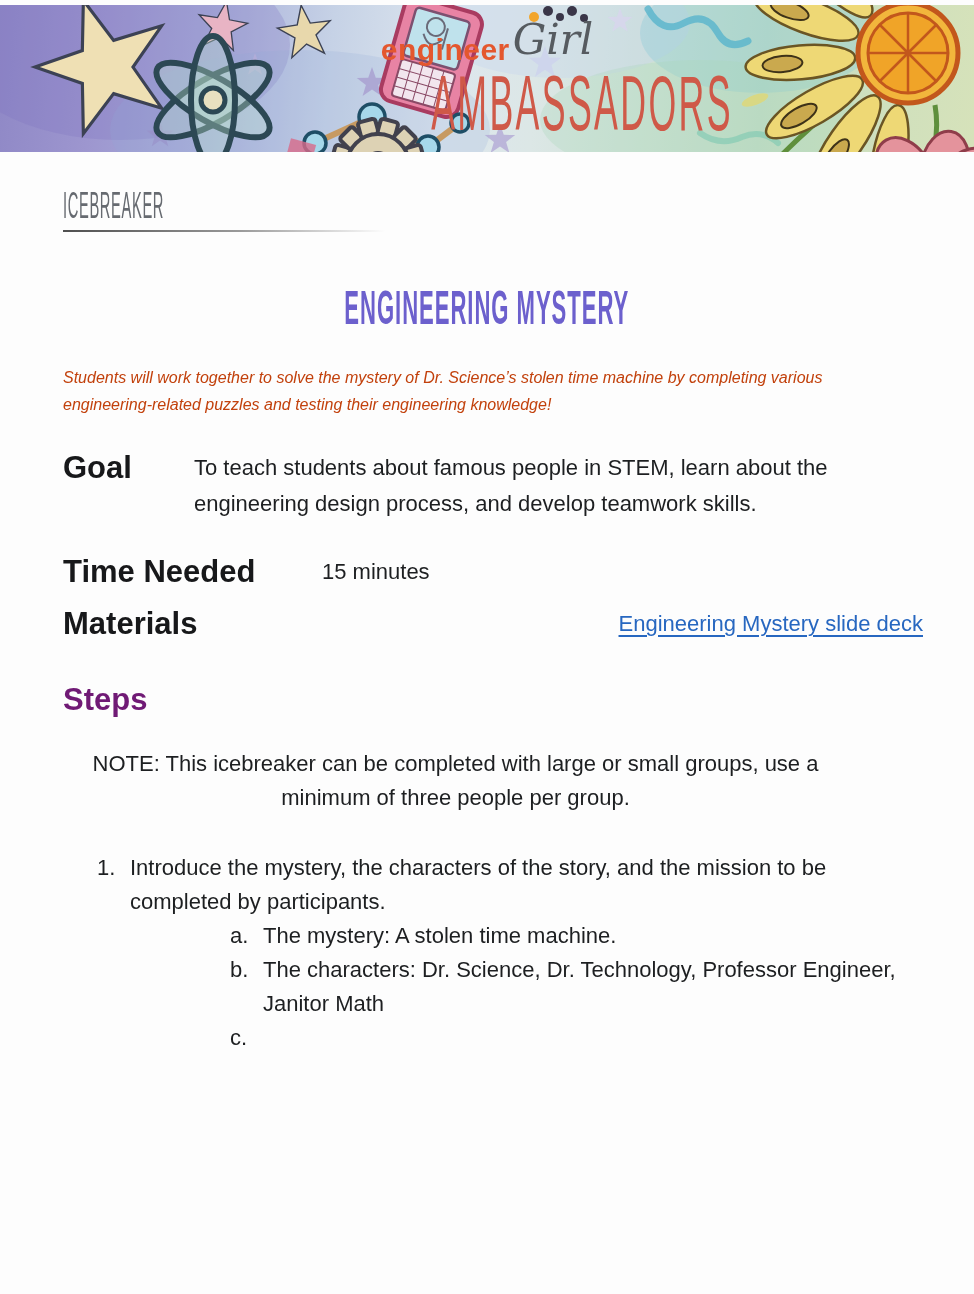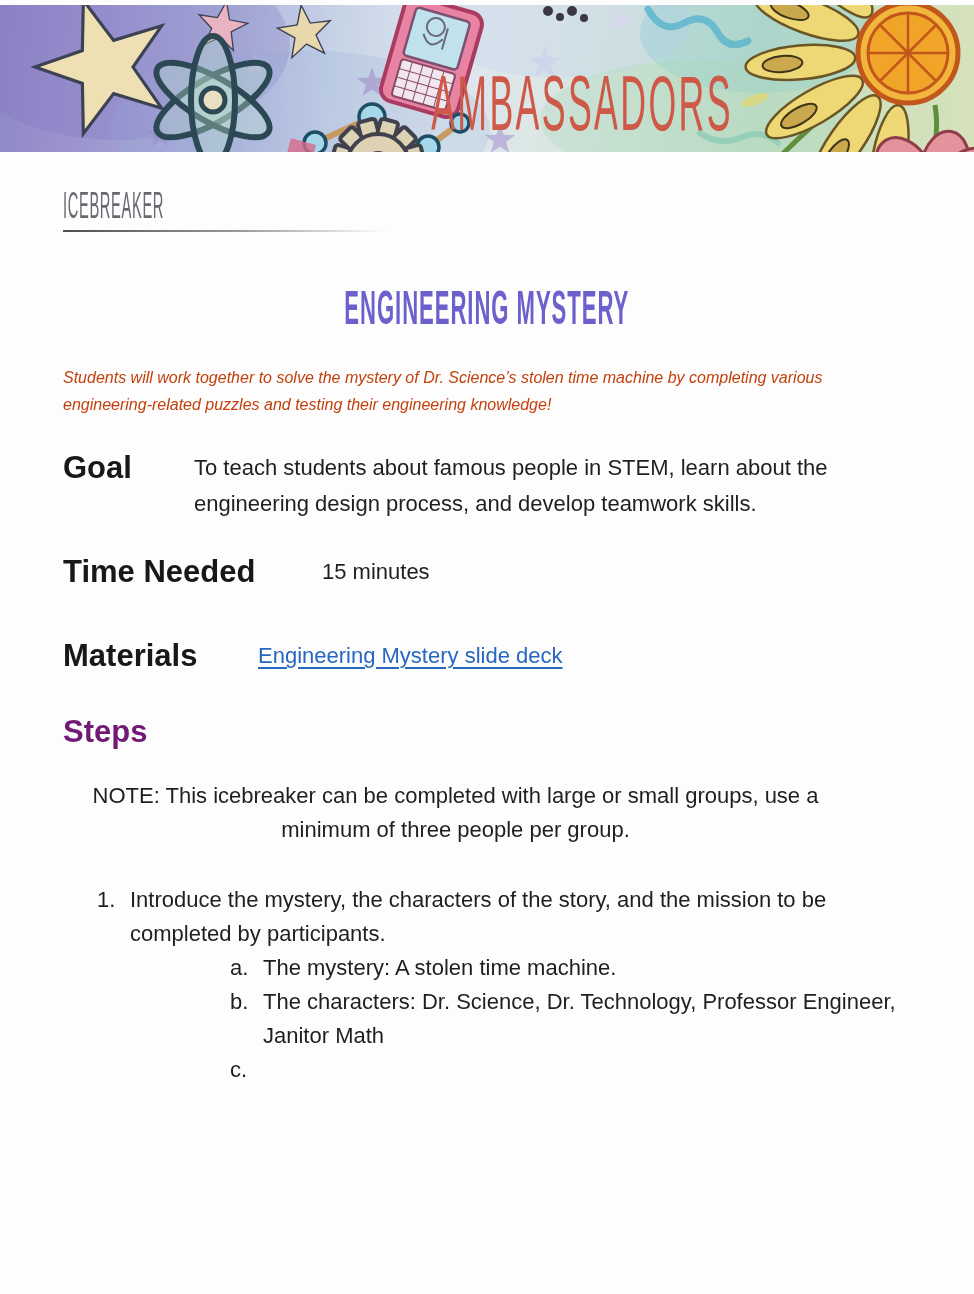--- a/index.html
+++ b/index.html
@@ -33,21 +33,21 @@
   .intro { margin-top:32px; max-width:845px; font-style:italic; font-size:16px; line-height:27px; color:#c2410c; }
 
   .row { display:flex; align-items:flex-start; }
   .row h2 { font-size:31px; font-weight:700; color:#17181a; line-height:36px; flex:0 0 auto; }
   .row.goal { margin-top:32px; }
   .row.goal h2 { width:131px; }
   .row.goal p { font-size:22px; line-height:36px; max-width:655px; }
   .row.time { margin-top:32px; }
   .row.time h2 { width:259px; }
   .row.time .val { font-size:22px; line-height:36px; }
-  .row.materials { margin-top:48px; }
+  .row.materials { margin-top:16px;justify-content:space-between; }
   .row.materials h2 { width:195px; }
   .row.materials a { font-size:22px; line-height:36px; color:#2767c0; text-decoration:underline; text-underline-offset:4px; cursor:pointer; }
 
   .steps-heading { margin-top:40px; font-size:31px; font-weight:700; color:#701a75; line-height:36px; }
   .note { margin-top:29px; font-size:22px; line-height:34px; max-width:785px;text-align:center; }
   .step-list { margin-top:36px; }
   .step-item { position:relative; padding-left:67px; font-size:22px; line-height:34px; }
   .step-item .num { position:absolute; left:34px; top:0; }
   .step-item .step-text { display:block; max-width:700px; }
   .sub-list { margin-top:0; }
@@ -180,20 +180,24 @@
       </g>
 
       <g fill="#e4939c" stroke="#8f3d4a" stroke-width="3">
         <ellipse cx="905" cy="168" rx="26" ry="38" transform="rotate(-30 905 168)"></ellipse>
         <ellipse cx="945" cy="162" rx="24" ry="36" transform="rotate(10 945 162)"></ellipse>
         <ellipse cx="968" cy="175" rx="26" ry="34" transform="rotate(35 968 175)"></ellipse>
       </g>
       <rect x="288" y="136" width="26" height="20" fill="#d86a8a" opacity="0.8" transform="rotate(15 300 146)"></rect>
     </svg>
 
+    <div class="logo-row">
+      <span class="logo-engineer">engineer</span>
+      <span class="logo-girl"><span class="dot"></span><span>Girl</span></span>
+    </div>
     <div class="logo-ambassadors-wrap">
       <span class="logo-ambassadors">AMBASSADORS</span>
     </div>
   </div>
 
   <div class="content">
 
     <div class="kicker-wrap">
       <span class="kicker">ICEBREAKER</span>
     </div>

